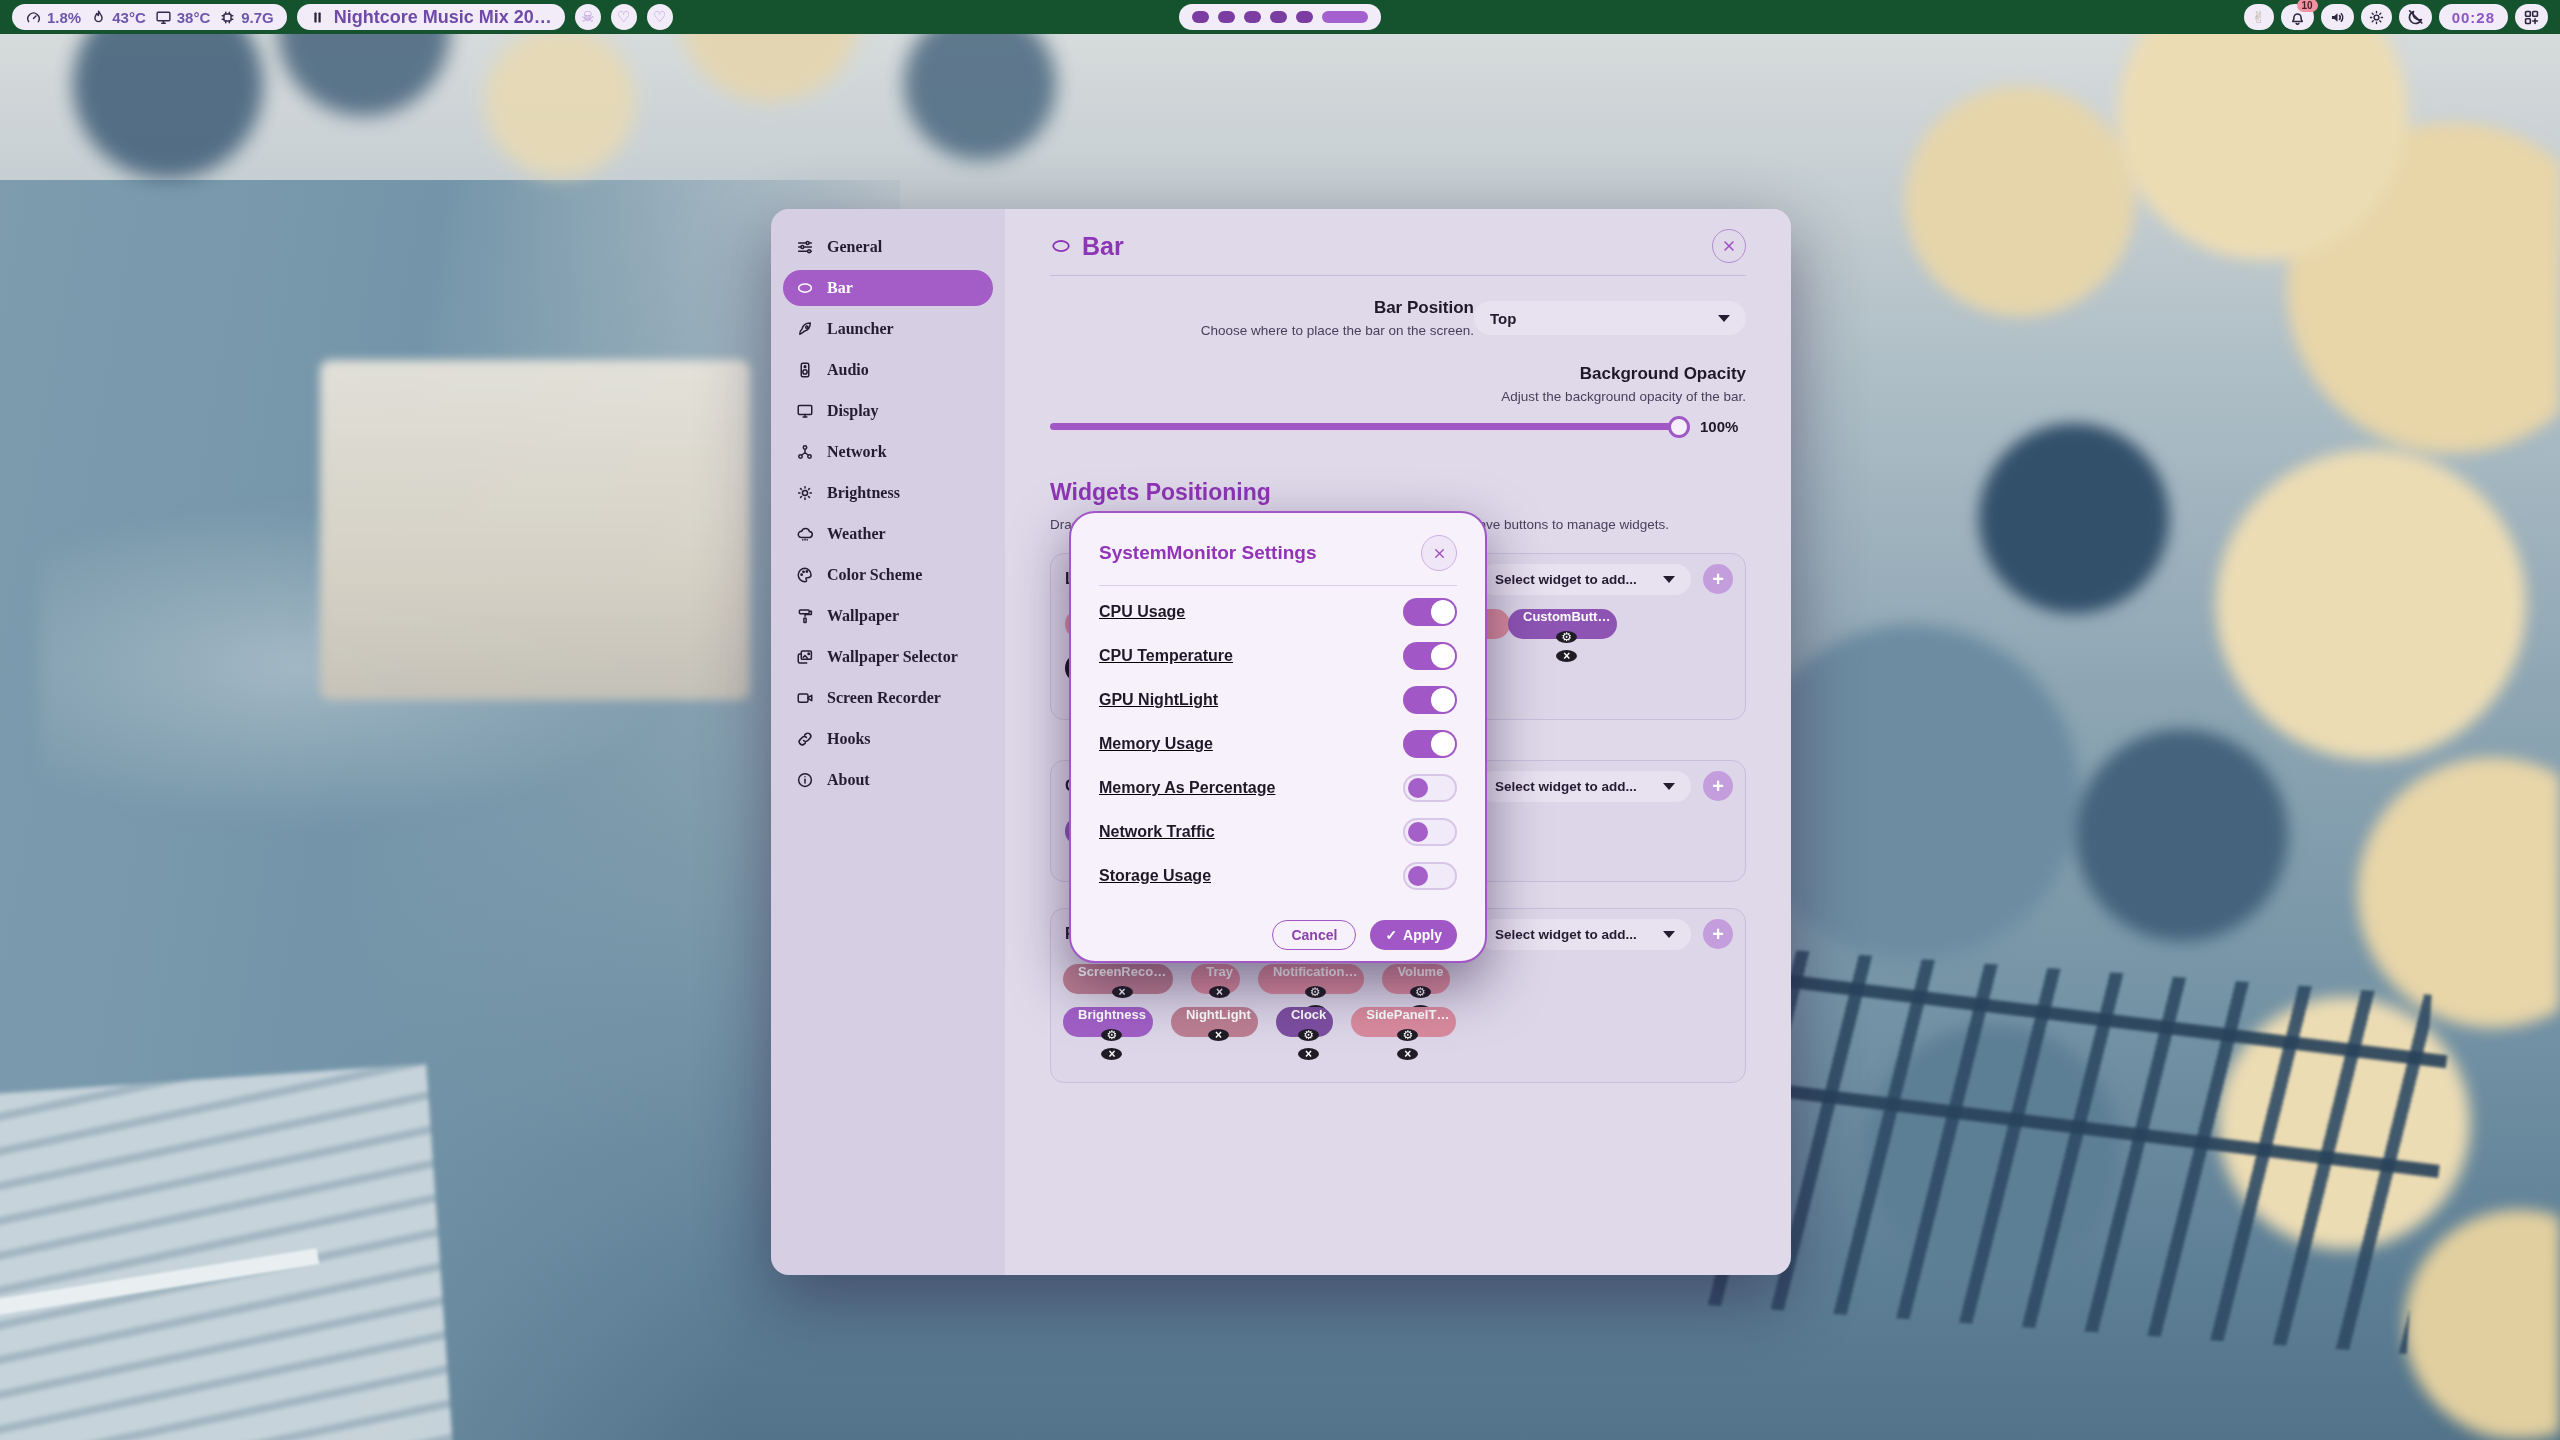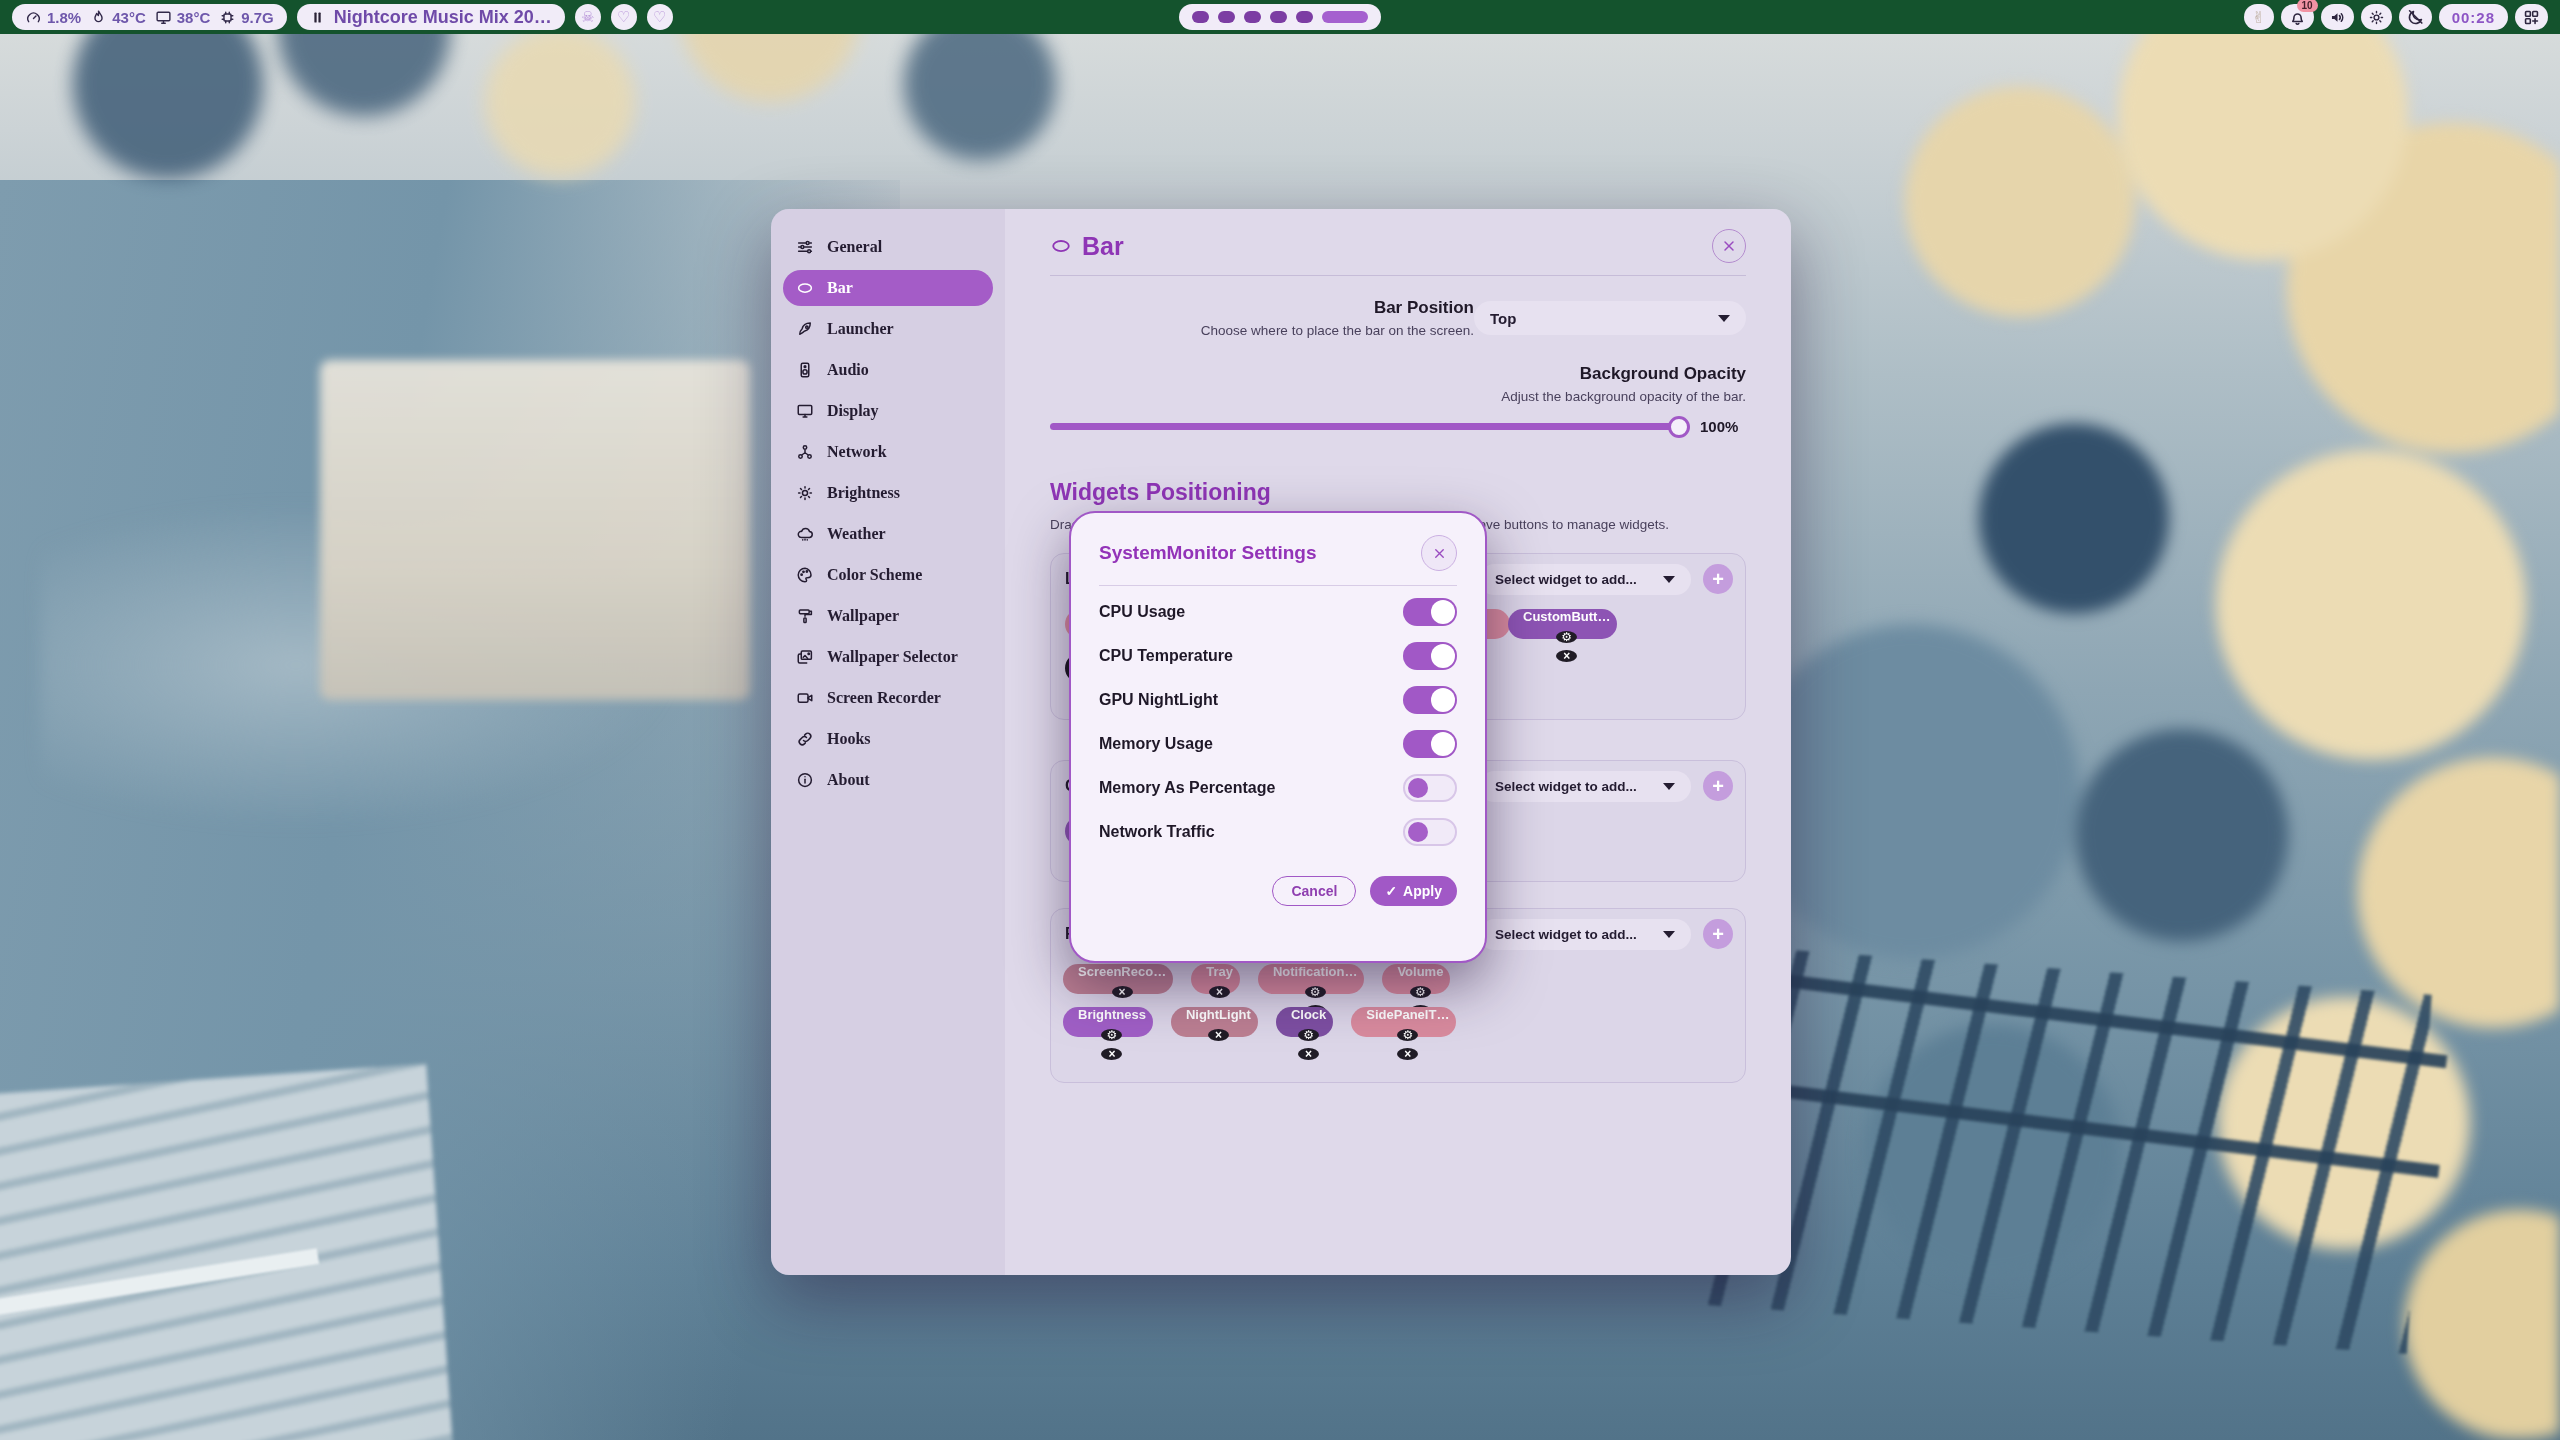--- a/index.html
+++ b/index.html
@@ -195,21 +195,21 @@
     background:#f6f1fb; border:2px solid #a158c6; border-radius:26px;
     box-shadow:0 22px 55px rgba(35,18,55,.5); padding:22px 28px;
   }
   .modal-head { display:flex; align-items:center; }
   .modal-title { color:#9333b8; font-size:19px; font-weight:bold; flex:1; }
   .modal-close {
     width:36px; height:36px; border-radius:50%; background:#efe7f7; border:1.5px solid #cbb0e2;
     display:flex; align-items:center; justify-content:center; color:#9a4cc0;
   }
   .modal-divider { height:1px; background:#d8cce6; margin:14px 0 4px 0; }
-  .toggle-row { display:flex; align-items:center; height:44px; }
+  .toggle-row { display:flex; align-items:center; height:44px;text-decoration:underline; }
   .toggle-label { flex:1; font-size:16px; font-weight:bold; color:#1f1828; }
   .toggle { width:54px; height:28px; border-radius:14px; position:relative; }
   .toggle.on { background:#a158c6; }
   .toggle.on .knob {
     position:absolute; right:2px; top:2px; width:24px; height:24px; border-radius:50%; background:#fff;
   }
   .toggle.off { background:#f1eaf8; border:2px solid #d8c6e8; }
   .toggle.off .knob {
     position:absolute; left:3px; top:2px; width:20px; height:20px; border-radius:50%; background:#a55fc8;
   }
@@ -685,20 +685,26 @@
     <div class="toggle off">
         <div class="knob"></div>
       </div>
   </div>
   <div class="toggle-row">
     <span class="toggle-label">Network Traffic</span>
     <div class="toggle off">
         <div class="knob"></div>
       </div>
   </div>
+  <div class="toggle-row">
+    <span class="toggle-label">Storage Usage</span>
+    <div class="toggle off">
+        <div class="knob"></div>
+      </div>
+  </div>
 
   <div class="modal-footer">
     <button class="btn-cancel">Cancel</button>
     <button class="btn-apply">
       <span>✓</span>
       <span>Apply</span>
     </button>
   </div>
 </div>
 

